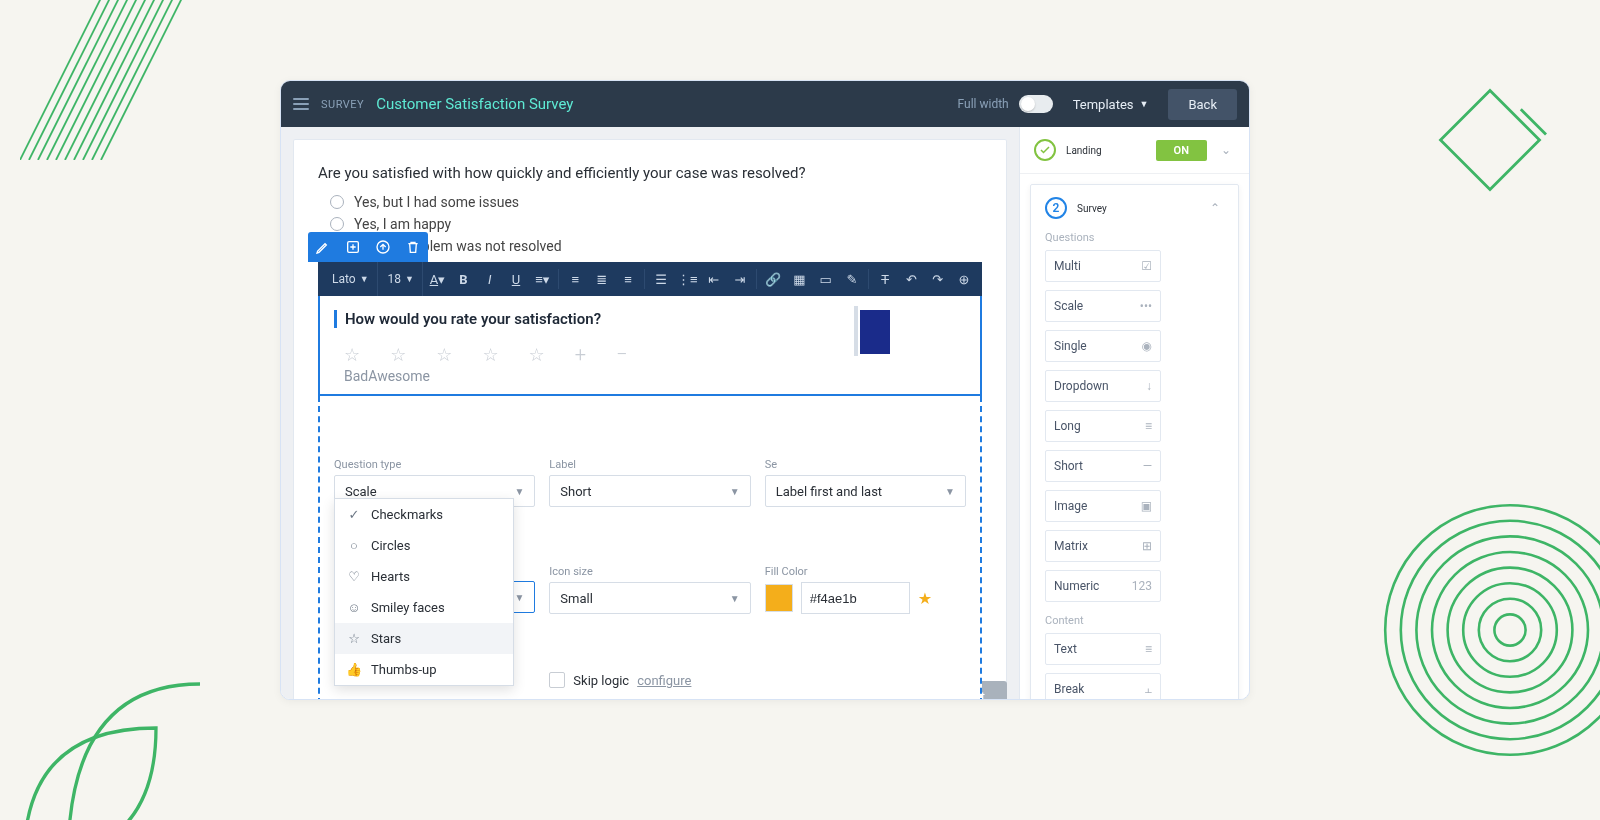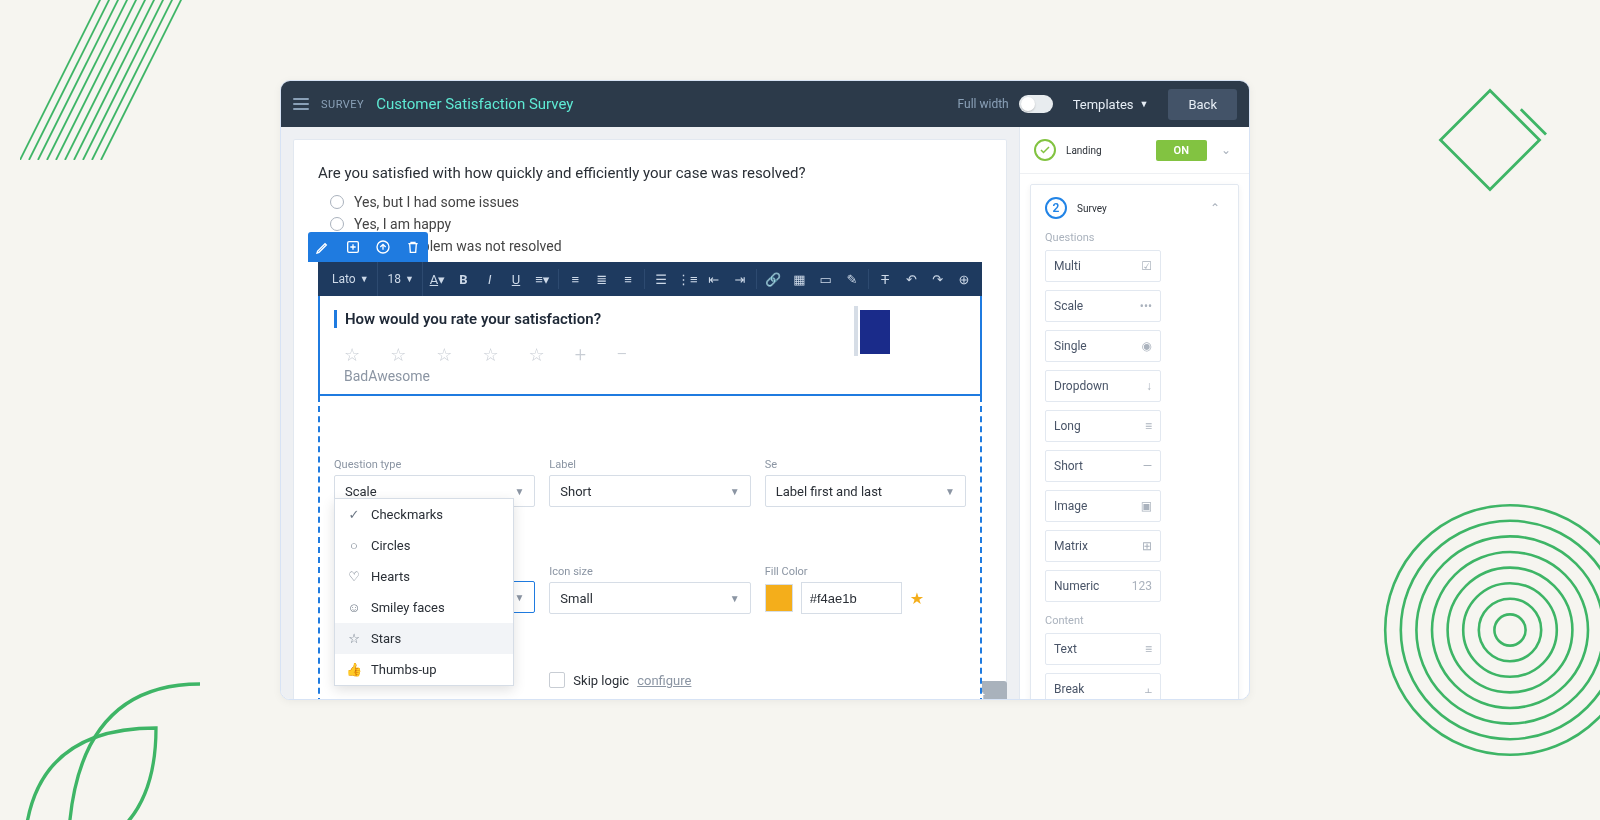--- a/index.html
+++ b/index.html
@@ -98,21 +98,21 @@
 .form-col { flex:1; display:flex; flex-direction:column; gap:4px;margin-top:48px; }
 .form-label { font-size:11px; color:#8b95a3; }
 .form-label.active { color:#1f7be0;font-family:Liberation Mono, monospace; }
 .select {
   height:32px; border:1px solid #d6dde6; border-radius:2px; padding:0 10px; display:flex; align-items:center; justify-content:space-between; font-size:13px; color:#2a2f36; cursor:pointer; background:#fff;
 }
 .select.active { border-color:#1f7be0; }
 .select .caret { color:#8b95a3; font-size:10px; }
 .color-row { display:flex; align-items:center; gap:8px; }
 .swatch { width:28px; height:28px; border:1px solid #d6dde6; background:#f4ae1b; }
-.color-input { height:32px; width:101px; border:1px solid #d6dde6; padding:0 8px; font-size:13px; color:#2a2f36; }
+.color-input { height:32px; width:109px; border:1px solid #d6dde6; padding:0 8px; font-size:13px; color:#2a2f36; }
 .star-icon { color:#f4ae1b; font-size:16px; }
 .check-row { display:flex; align-items:center; gap:8px; font-size:13px; color:#2a2f36; }
 .checkbox { width:16px; height:16px; border:1px solid #c8cdd4; border-radius:2px; cursor:pointer; }
 .link { color:#8b95a3; text-decoration:underline; cursor:pointer; }
 
 .shape-dropdown {
   position:absolute; left:14px; top:102px; width:180px; background:#fff; border:1px solid #d6dde6; box-shadow:0 4px 12px rgba(0,0,0,0.12); z-index:10;
 }
 .shape-dropdown .opt { display:flex; align-items:center; gap:10px; padding:8px 12px; font-size:13px; color:#2a2f36; cursor:pointer; }
 .shape-dropdown .opt:hover, .shape-dropdown .opt.sel { background:#f2f4f7; }

